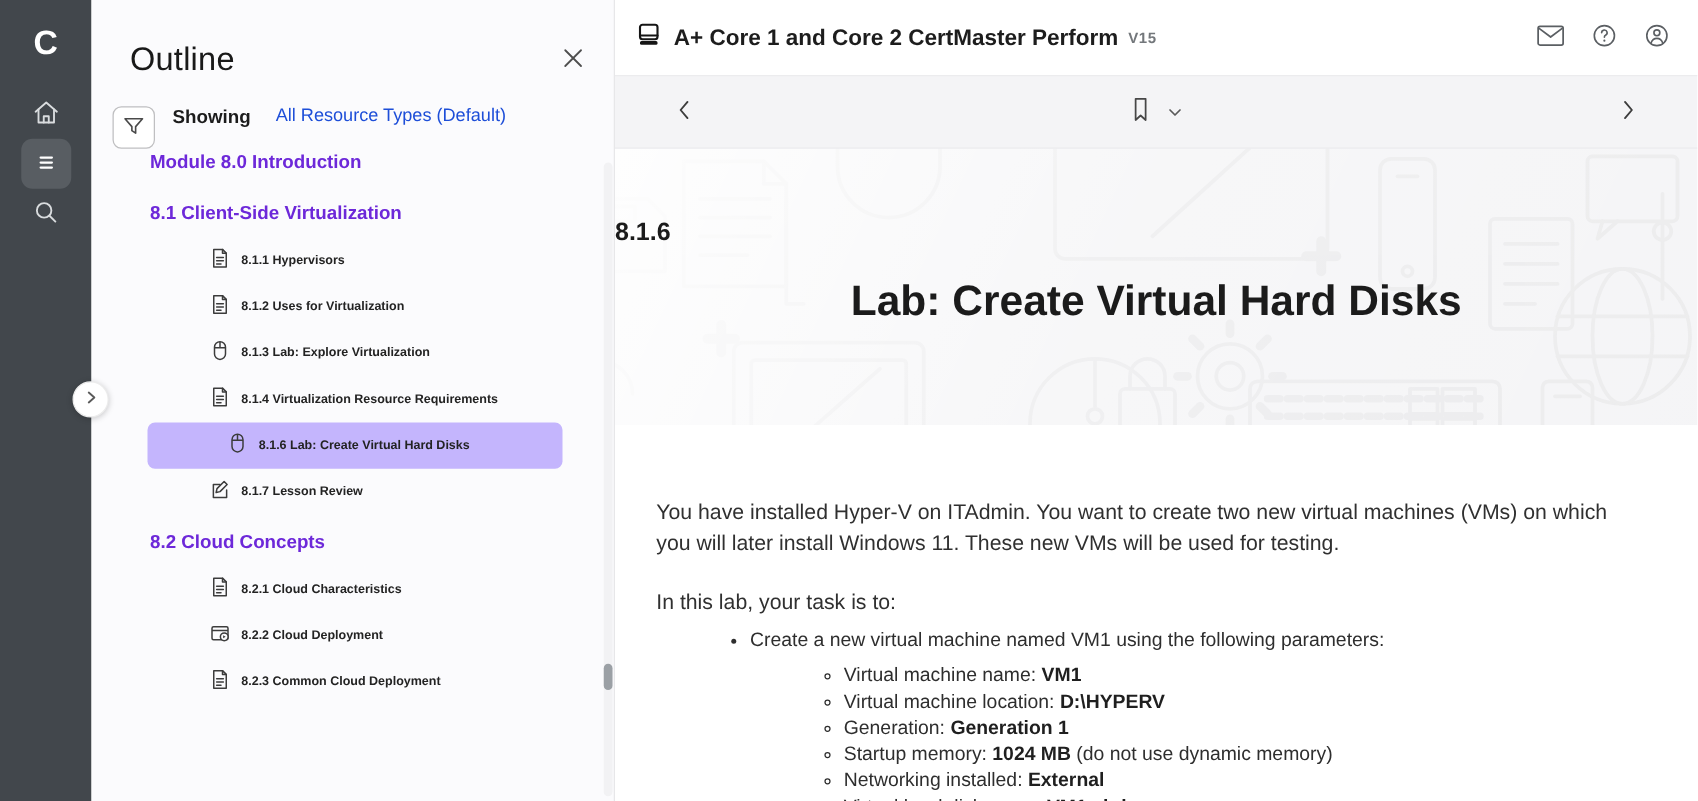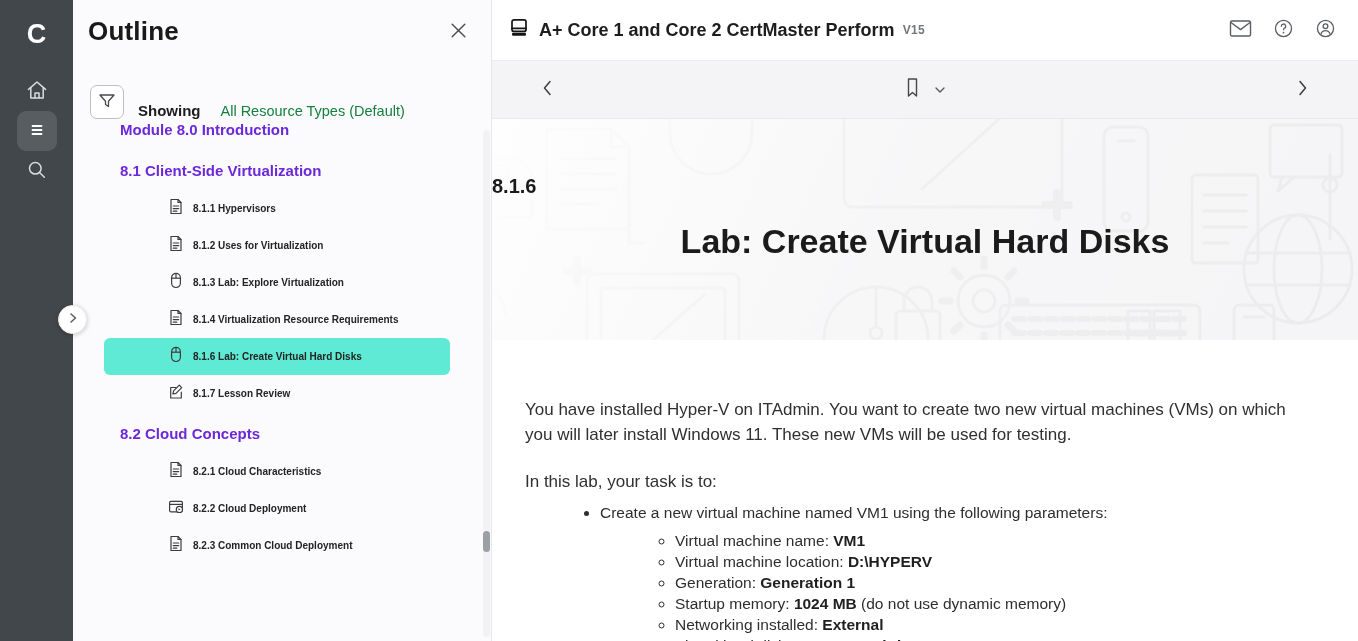--- a/index.html
+++ b/index.html
@@ -26,42 +26,42 @@
 
   
   .outline-panel {
     position:absolute; left:73px; top:0; width:419px; height:100%;
     background:#fbfbfd; border-right:1px solid #e7e7e9; z-index:2;
   }
   .outline-header {
     position:absolute; top:16px; left:15px; right:22px;
     display:flex; align-items:center; justify-content:space-between;
   }
-  .outline-title { font-size:26px; font-weight:700; color:#191919; margin:0; letter-spacing:.2px; }
+  .outline-title { font-size:26px; font-weight:400; color:#191919; margin:16px; letter-spacing:.2px; }
   .icon-btn { background:none; border:none; padding:0; cursor:pointer; display:flex;
               align-items:center; justify-content:center; }
-  .filter-row { position:absolute; top:85px; left:17px; display:flex; align-items:flex-end; }
+  .filter-row { position:absolute; top:85px; left:17px; display:flex; align-items:flex-start; }
   .filter-btn {
     width:34px; height:34px; border:1px solid #bfbfc1; border-radius:7px; background:#fff;
     display:flex; align-items:center; justify-content:center; cursor:pointer;
   }
   .showing-label { font-weight:700; font-size:15px; color:#1c1c1c; margin-left:14px; }
-  .filter-value { font-size:14.5px; color:#15803d; margin-left:20px; }
+  .filter-value { font-size:14.5px; color:#1d4ed8; margin-left:20px; }
 
   .outline-body { position:absolute; top:122px; bottom:0; left:0; right:0; overflow:hidden; }
   .outline-list { padding:0 41px 0 31px; }
   .outline-list > :first-child { margin-top:-14px; }
   .o-section { font-size:15px; font-weight:700; color:#6d28d9; padding:13px 0 11px 16px; }
   .o-item {
     display:flex; align-items:flex-start; gap:9px; padding:8px 10px 8px 64px;
     border-radius:6px; font-size:10px; font-weight:600; color:#232323;
     line-height:21px; cursor:pointer;
   }
   .o-item svg { flex:0 0 auto; }
-  .o-item.selected { background:#5eead4; }
+  .o-item.selected { background:#c4b5fd;margin-left:14px; }
 
   .scroll-track { position:absolute; right:1px; top:130px; bottom:4px; width:7px;
                   background:#f2f2f4; border-radius:4px; }
   .scroll-thumb { position:absolute; right:1px; top:531px; width:7px; height:21px;
                   background:#9ba0a5; border-radius:4px; cursor:pointer; }
 
   .panel-toggle {
     position:absolute; left:58px; top:305px; width:29px; height:29px; border-radius:50%;
     background:#fff; border:1px solid #ececec; box-shadow:0 1px 5px rgba(0,0,0,.22);
     z-index:7; display:flex; align-items:center; justify-content:center; cursor:pointer; padding:0;

